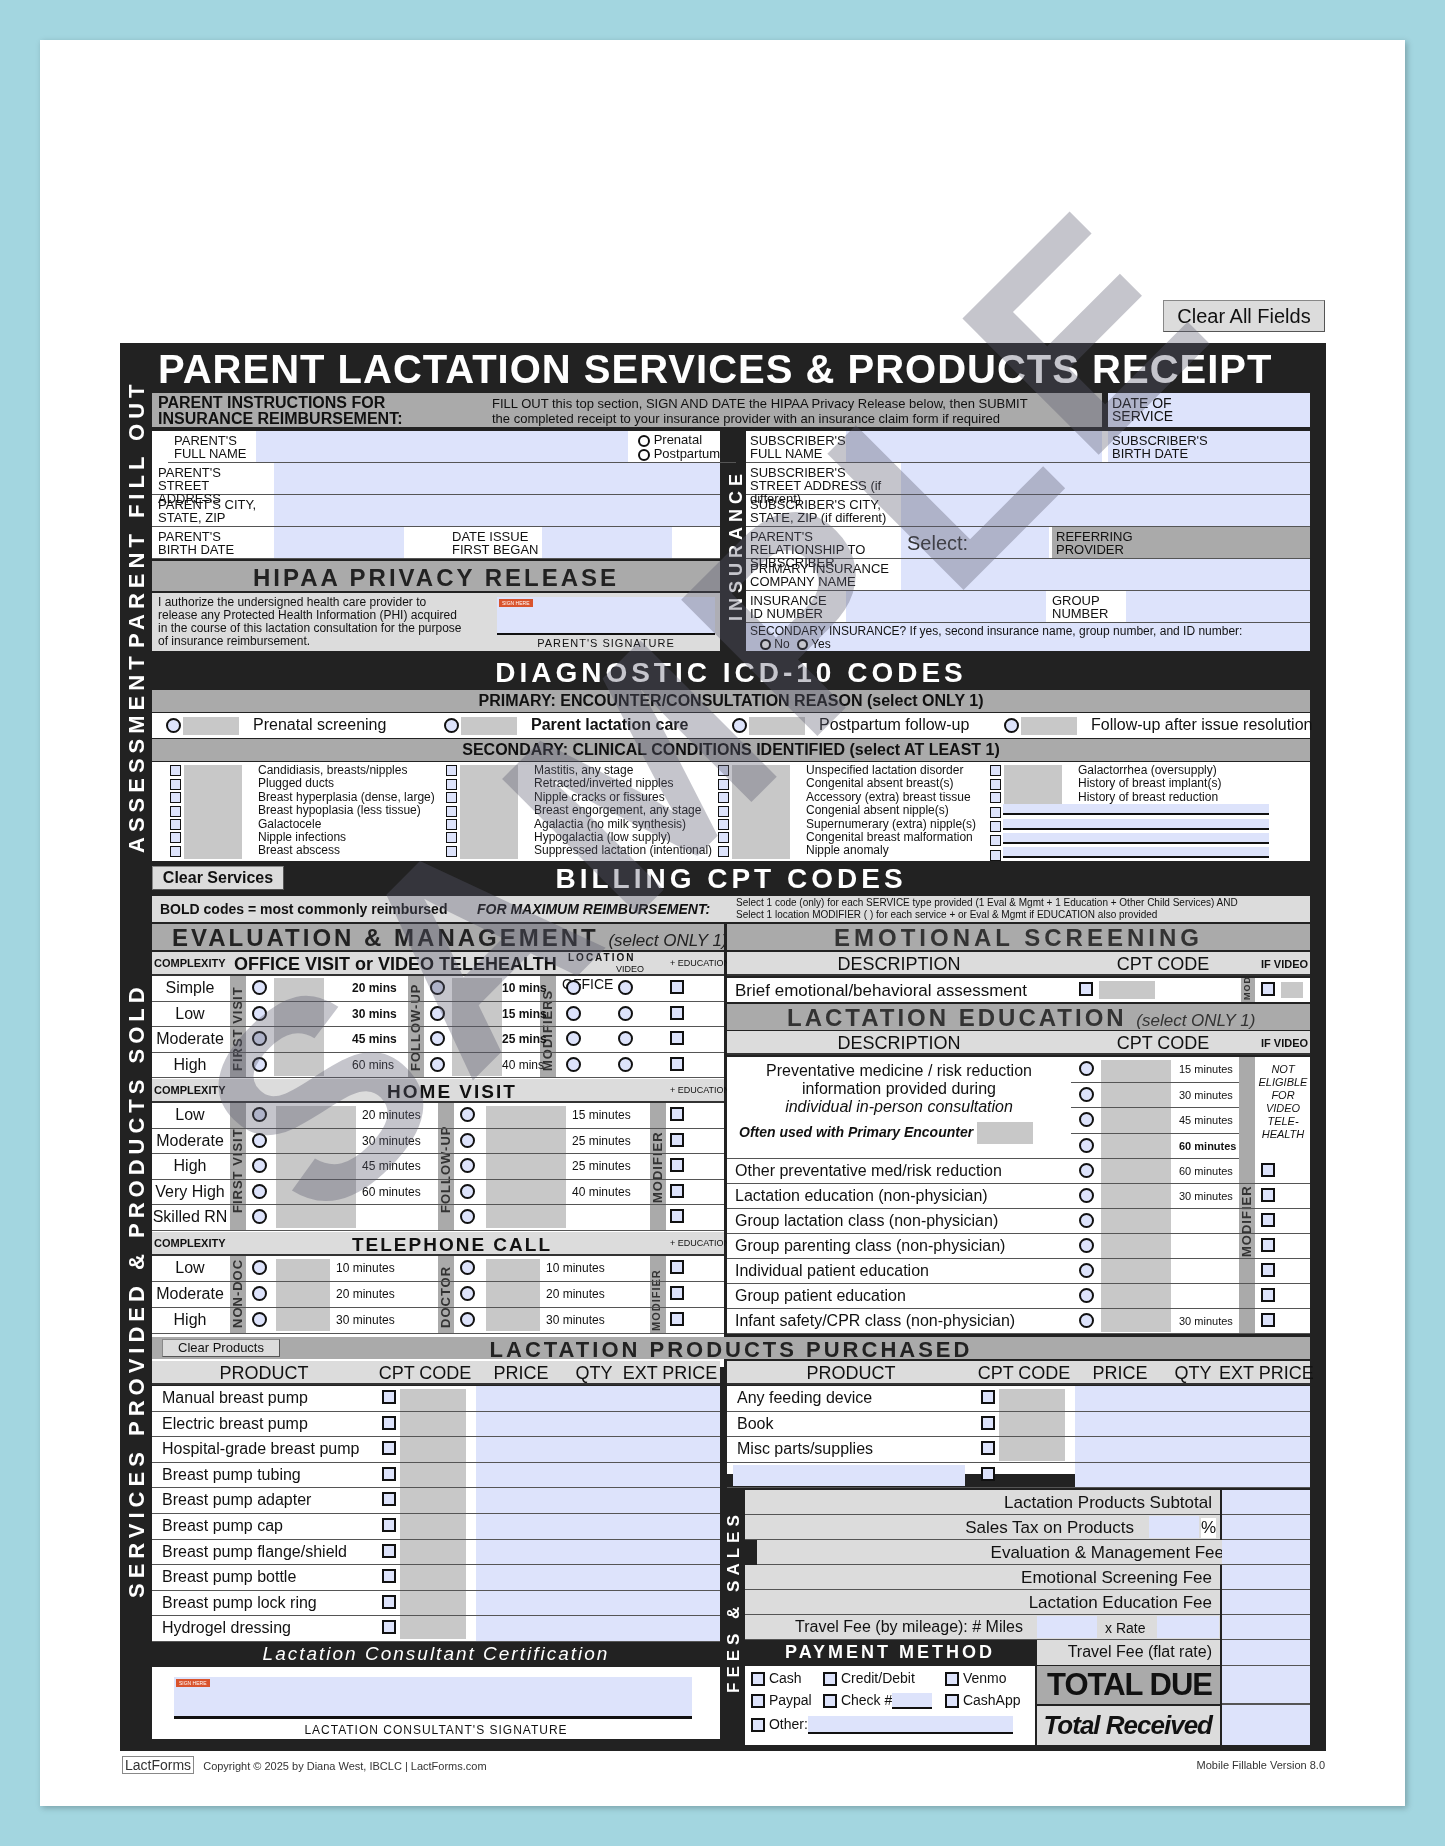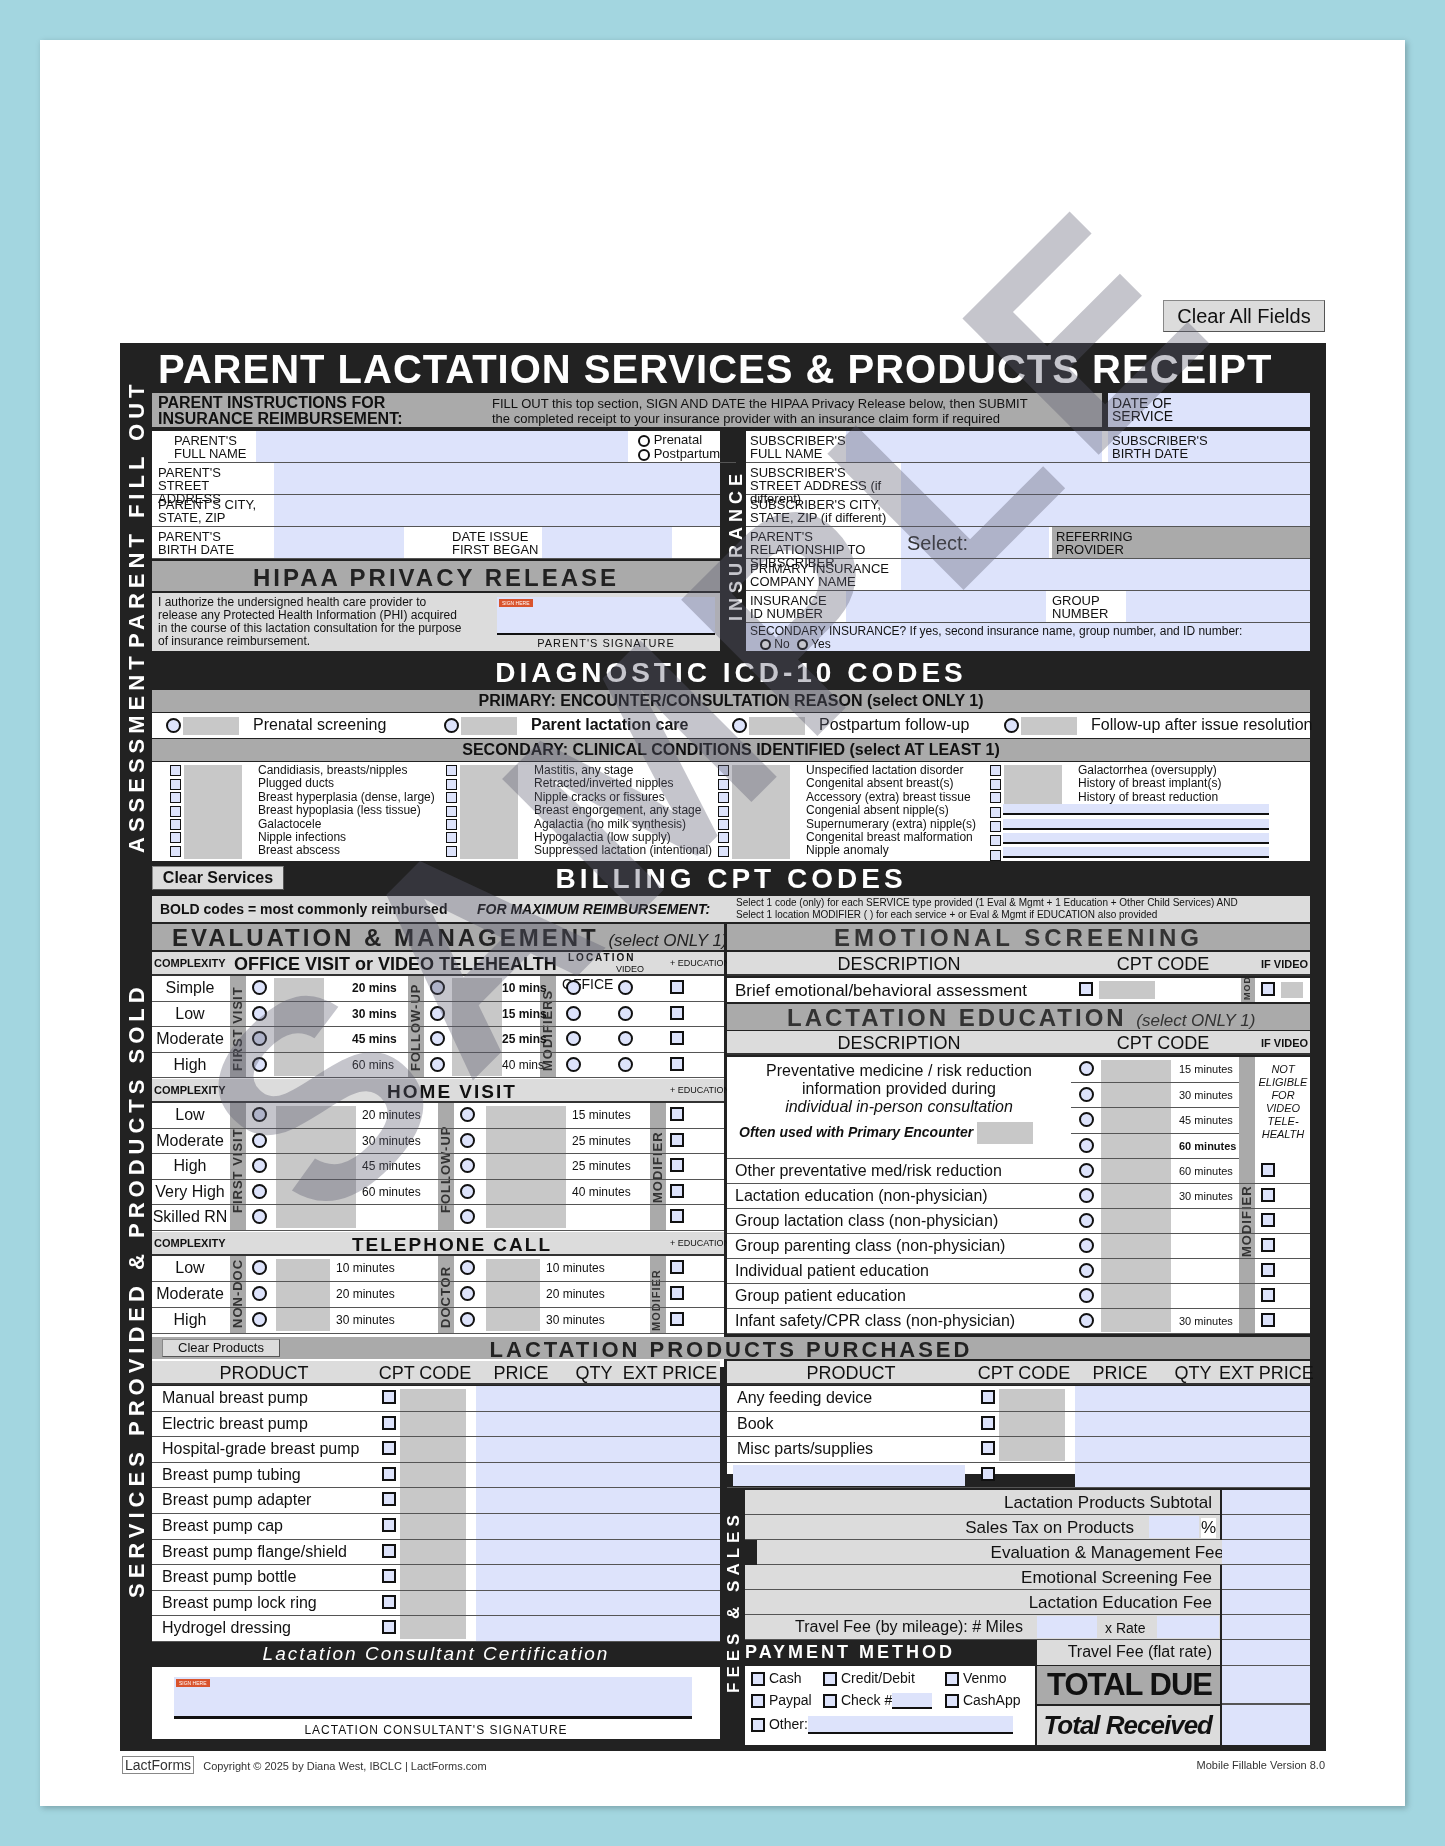--- a/index.html
+++ b/index.html
@@ -558,21 +558,21 @@
     <div class="abs lgray row" style="left:0;top:100px;width:475px;height:25px">
         <span class="t" style="right:8px;top:3px;font-size:17px">Lactation Education Fee</span>
       </div>
     <div class="abs lgray row" style="left:0;top:125px;width:475px;height:25px">
         <span class="t" style="left:50px;top:3px;font-size:16px">Travel Fee (by mileage):  # Miles</span>
         <span class="abs fld" style="left:292px;top:1px;width:60px;height:22px"></span>
         <span class="t" style="left:360px;top:5px;font-size:14px">x Rate</span>
         <span class="abs fld" style="left:412px;top:1px;width:62px;height:22px"></span>
       </div>
     <div class="abs" style="left:0;top:150px;width:290px;height:25px;background:#222">
-        <span class="t" style="left:0;width:290px;top:2px;color:#fff;font-weight:bold;font-size:18px;letter-spacing:3px">PAYMENT METHOD</span>
+        <span class="t" style="left:0;width:290px;text-align:center;top:2px;color:#fff;font-weight:bold;font-size:18px;letter-spacing:3px">PAYMENT METHOD</span>
       </div>
     <div class="abs lgray" style="left:292px;top:150px;width:183px;height:25px">
         <span class="t" style="right:8px;top:3px;font-size:16px">Travel Fee (flat rate)</span>
       </div>
     <div class="abs white" style="left:0;top:176px;width:290px;height:79px;font-size:14px">
       <span class="t" style="left:6px;top:4px"><span class="chk"></span> <span>Cash</span></span>
       <span class="t" style="left:78px;top:4px"><span class="chk"></span> <span>Credit/Debit</span></span>
       <span class="t" style="left:200px;top:4px"><span class="chk"></span> <span>Venmo</span></span>
       <span class="t" style="left:6px;top:26px"><span class="chk"></span> <span>Paypal</span></span>
       <span class="t" style="left:78px;top:26px"><span class="chk"></span> <span>Check #</span><span class="fld" style="display:inline-block;width:40px;height:16px;border-bottom:2px solid #111;vertical-align:middle"></span></span>

